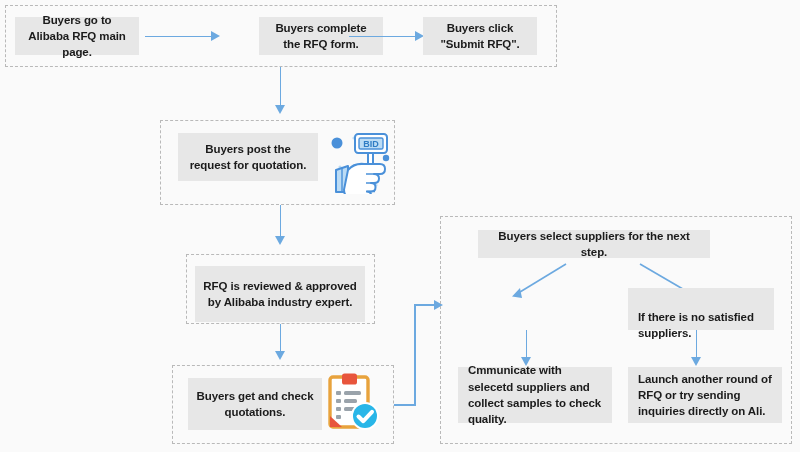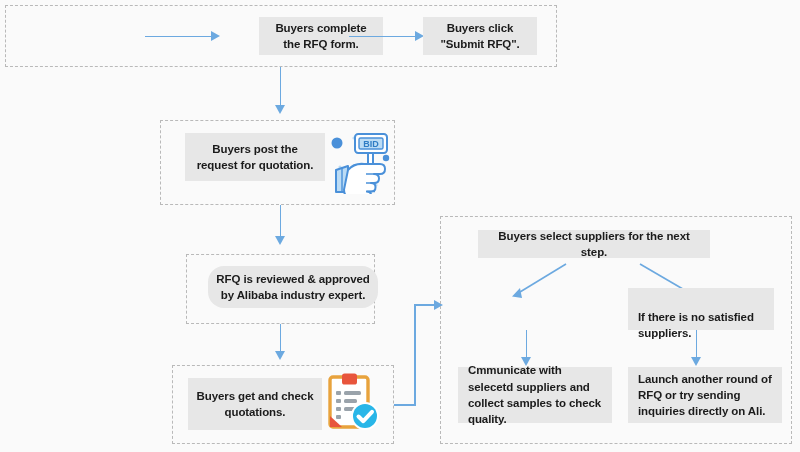--- a/index.html
+++ b/index.html
@@ -56,41 +56,44 @@
 
   .icon{position:absolute;}
 </style>
 </head>
 <body>
 
 <div id="stage">
 
   <div class="group" style="left:5px;top:5px;width:552px;height:62px;"></div>
 
+  <div class="box" style="left:15px;top:17px;width:124px;height:38px;">
+    <span>Buyers go to Alibaba RFQ main page.</span>
+  </div>
 
   <div class="ln lnh" style="left:145px;top:35.5px;width:68px;"></div>
   <div class="arrow arr-right" style="left:211px;top:30.5px;"></div>
 
   <div class="box" style="left:219px;top:17px;width:124px;height:38px;margin-left:40px;">
     <span>Buyers complete the RFQ form.</span>
   </div>
 
   <div class="ln lnh" style="left:349px;top:35.5px;width:68px;"></div>
   <div class="arrow arr-right" style="left:415px;top:30.5px;"></div>
 
   <div class="box" style="left:423px;top:17px;width:114px;height:38px;">
     <span>Buyers click "Submit RFQ".</span>
   </div>
 
   <div class="ln lnv" style="left:279.5px;top:67px;height:39px;"></div>
   <div class="arrow arr-down" style="left:275px;top:105px;"></div>
 
   <div class="group" style="left:160px;top:120px;width:235px;height:85px;"></div>
 
-  <div class="box" style="left:185px;top:133px;width:140px;height:48px;">
+  <div class="box" style="left:178px;top:133px;width:140px;height:48px;">
     <span>Buyers post  the request for quotation.</span>
   </div>
 
   <div class="icon" style="left:326px;top:126px;width:68px;height:68px;">
     <svg width="68" height="68" viewBox="0 0 68 68">
 
       <circle cx="11" cy="17" r="5.5" fill="#4a90d9"></circle>
       <circle cx="28" cy="12" r="1.6" fill="#bcdcf5"></circle>
       <circle cx="60" cy="32" r="3.2" fill="#4a90d9"></circle>
       <circle cx="14" cy="41" r="1.6" fill="#bcdcf5"></circle>
@@ -112,21 +115,21 @@
       <line x1="40" y1="57" x2="50" y2="57" stroke="#4a90d9" stroke-width="1.5"></line>
       <line x1="40" y1="65.5" x2="49" y2="65.5" stroke="#4a90d9" stroke-width="1.5"></line>
     </svg>
   </div>
 
   <div class="ln lnv" style="left:279.5px;top:205px;height:32px;"></div>
   <div class="arrow arr-down" style="left:275px;top:236px;"></div>
 
   <div class="group" style="left:186px;top:254px;width:189px;height:70px;"></div>
 
-  <div class="box" style="left:208px;top:266px;width:170px;height:42px;border-radius:16px;">
+  <div class="box" style="left:195px;top:266px;width:170px;height:56px;">
     <span>RFQ is reviewed &amp; approved by Alibaba industry expert.</span>
   </div>
 
   <div class="ln lnv" style="left:279.5px;top:324px;height:28px;"></div>
   <div class="arrow arr-down" style="left:275px;top:351px;"></div>
 
   <div class="group" style="left:172px;top:365px;width:222px;height:79px;"></div>
 
   <div class="box" style="left:188px;top:378px;width:134px;height:52px;">
     <span>Buyers get and check quotations.</span>

